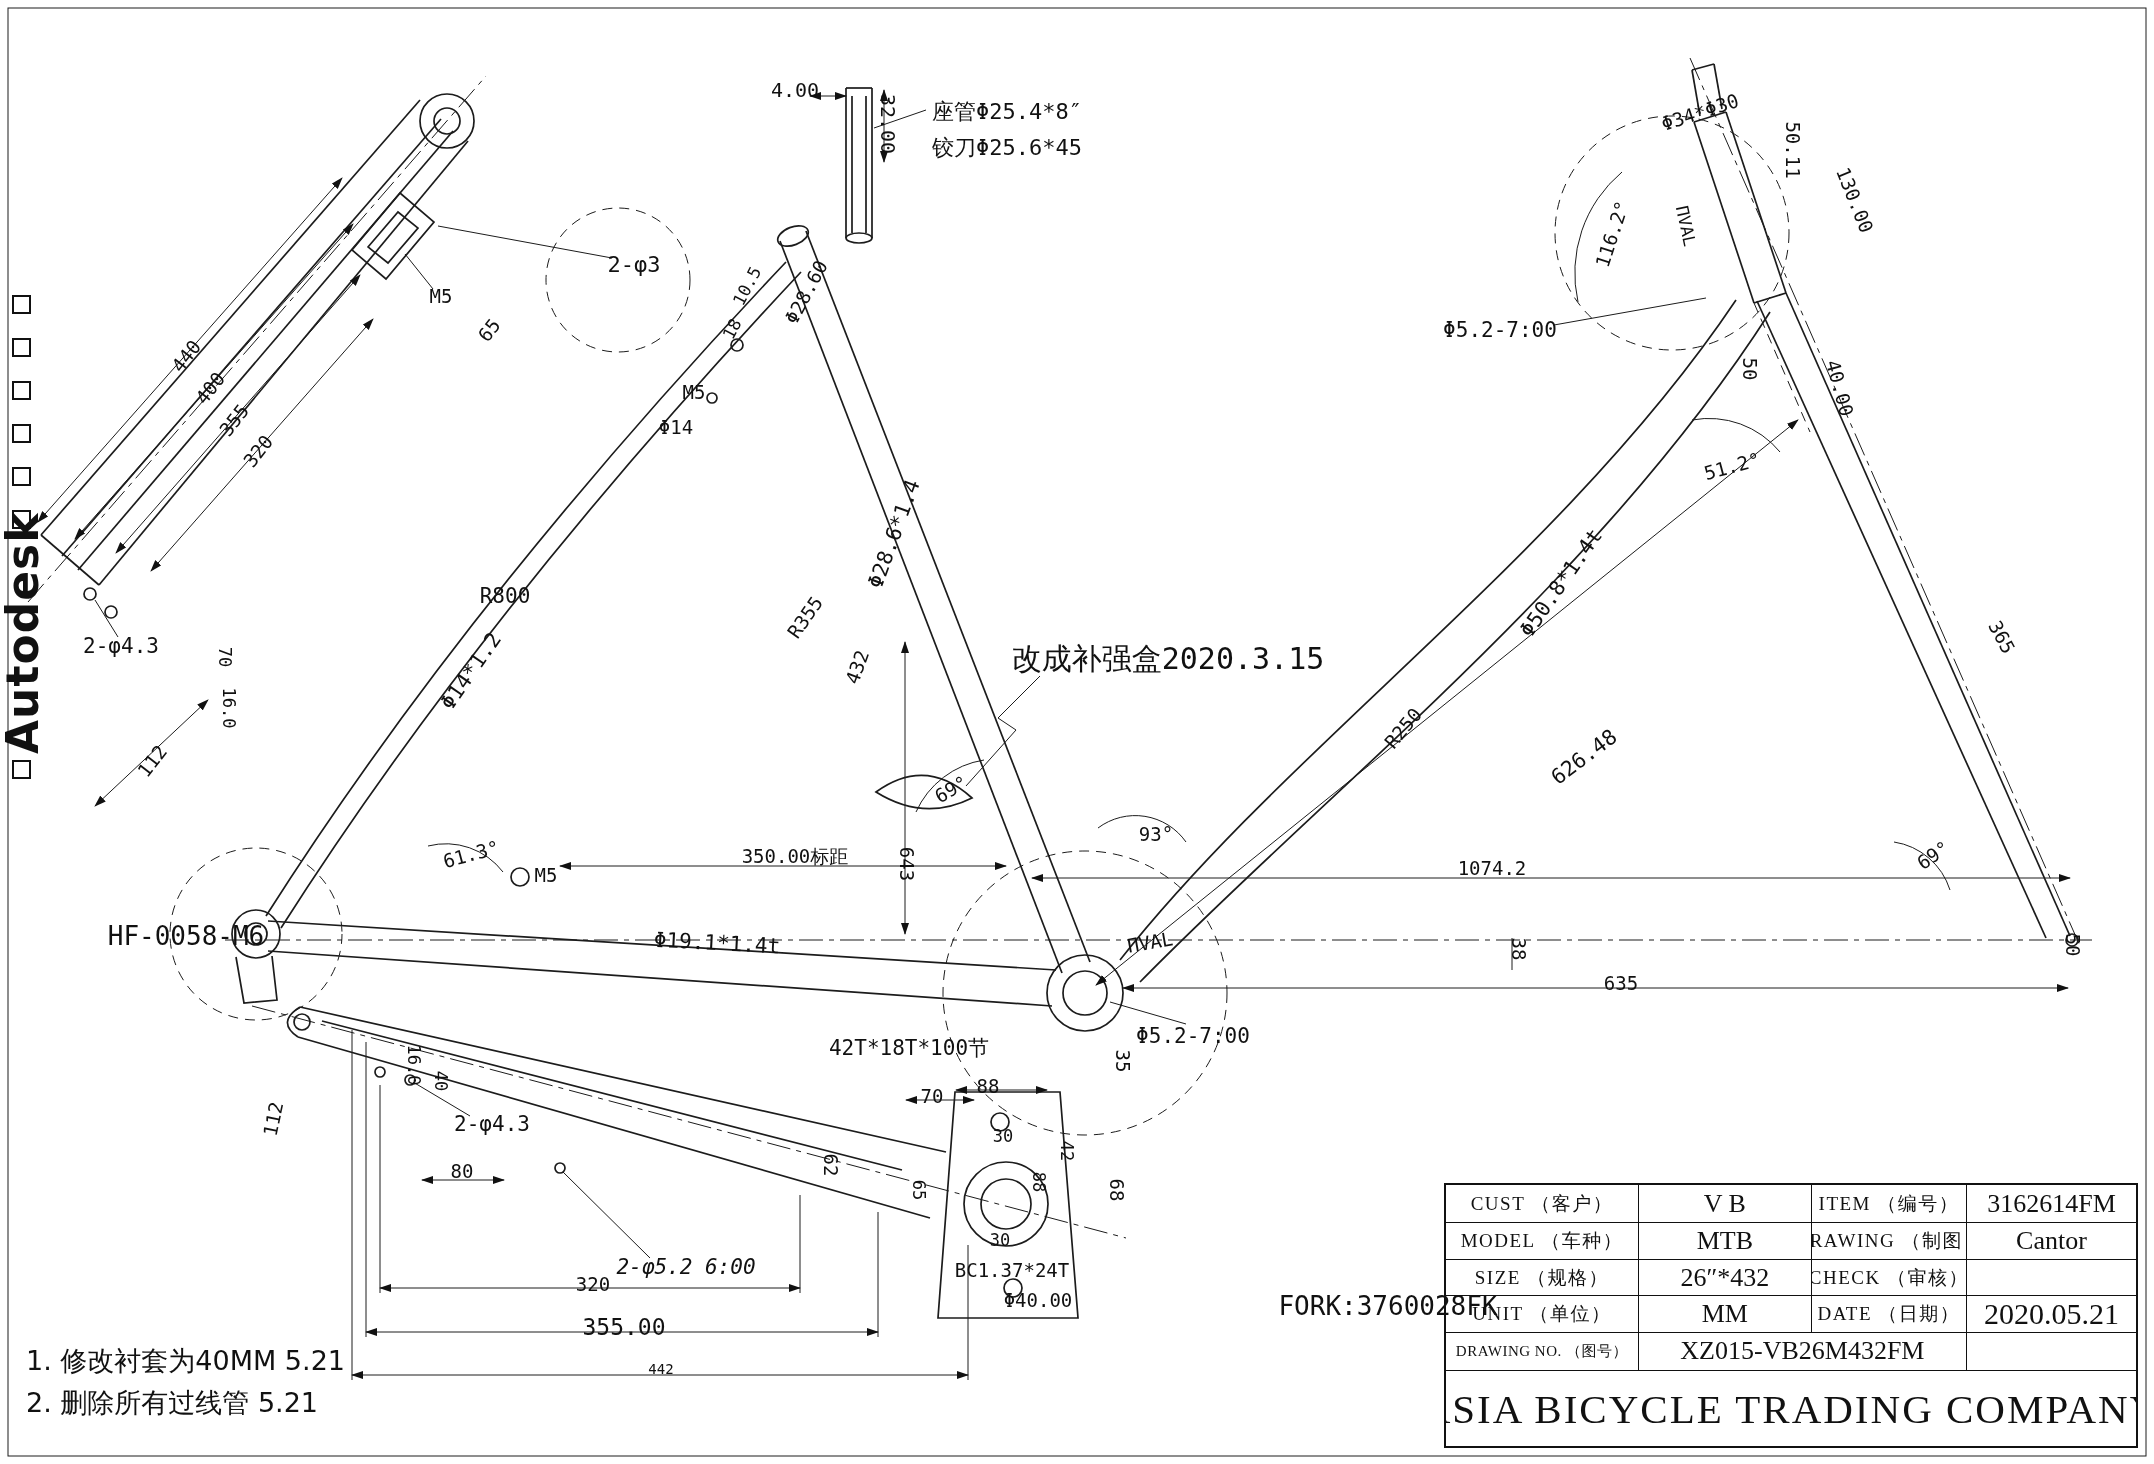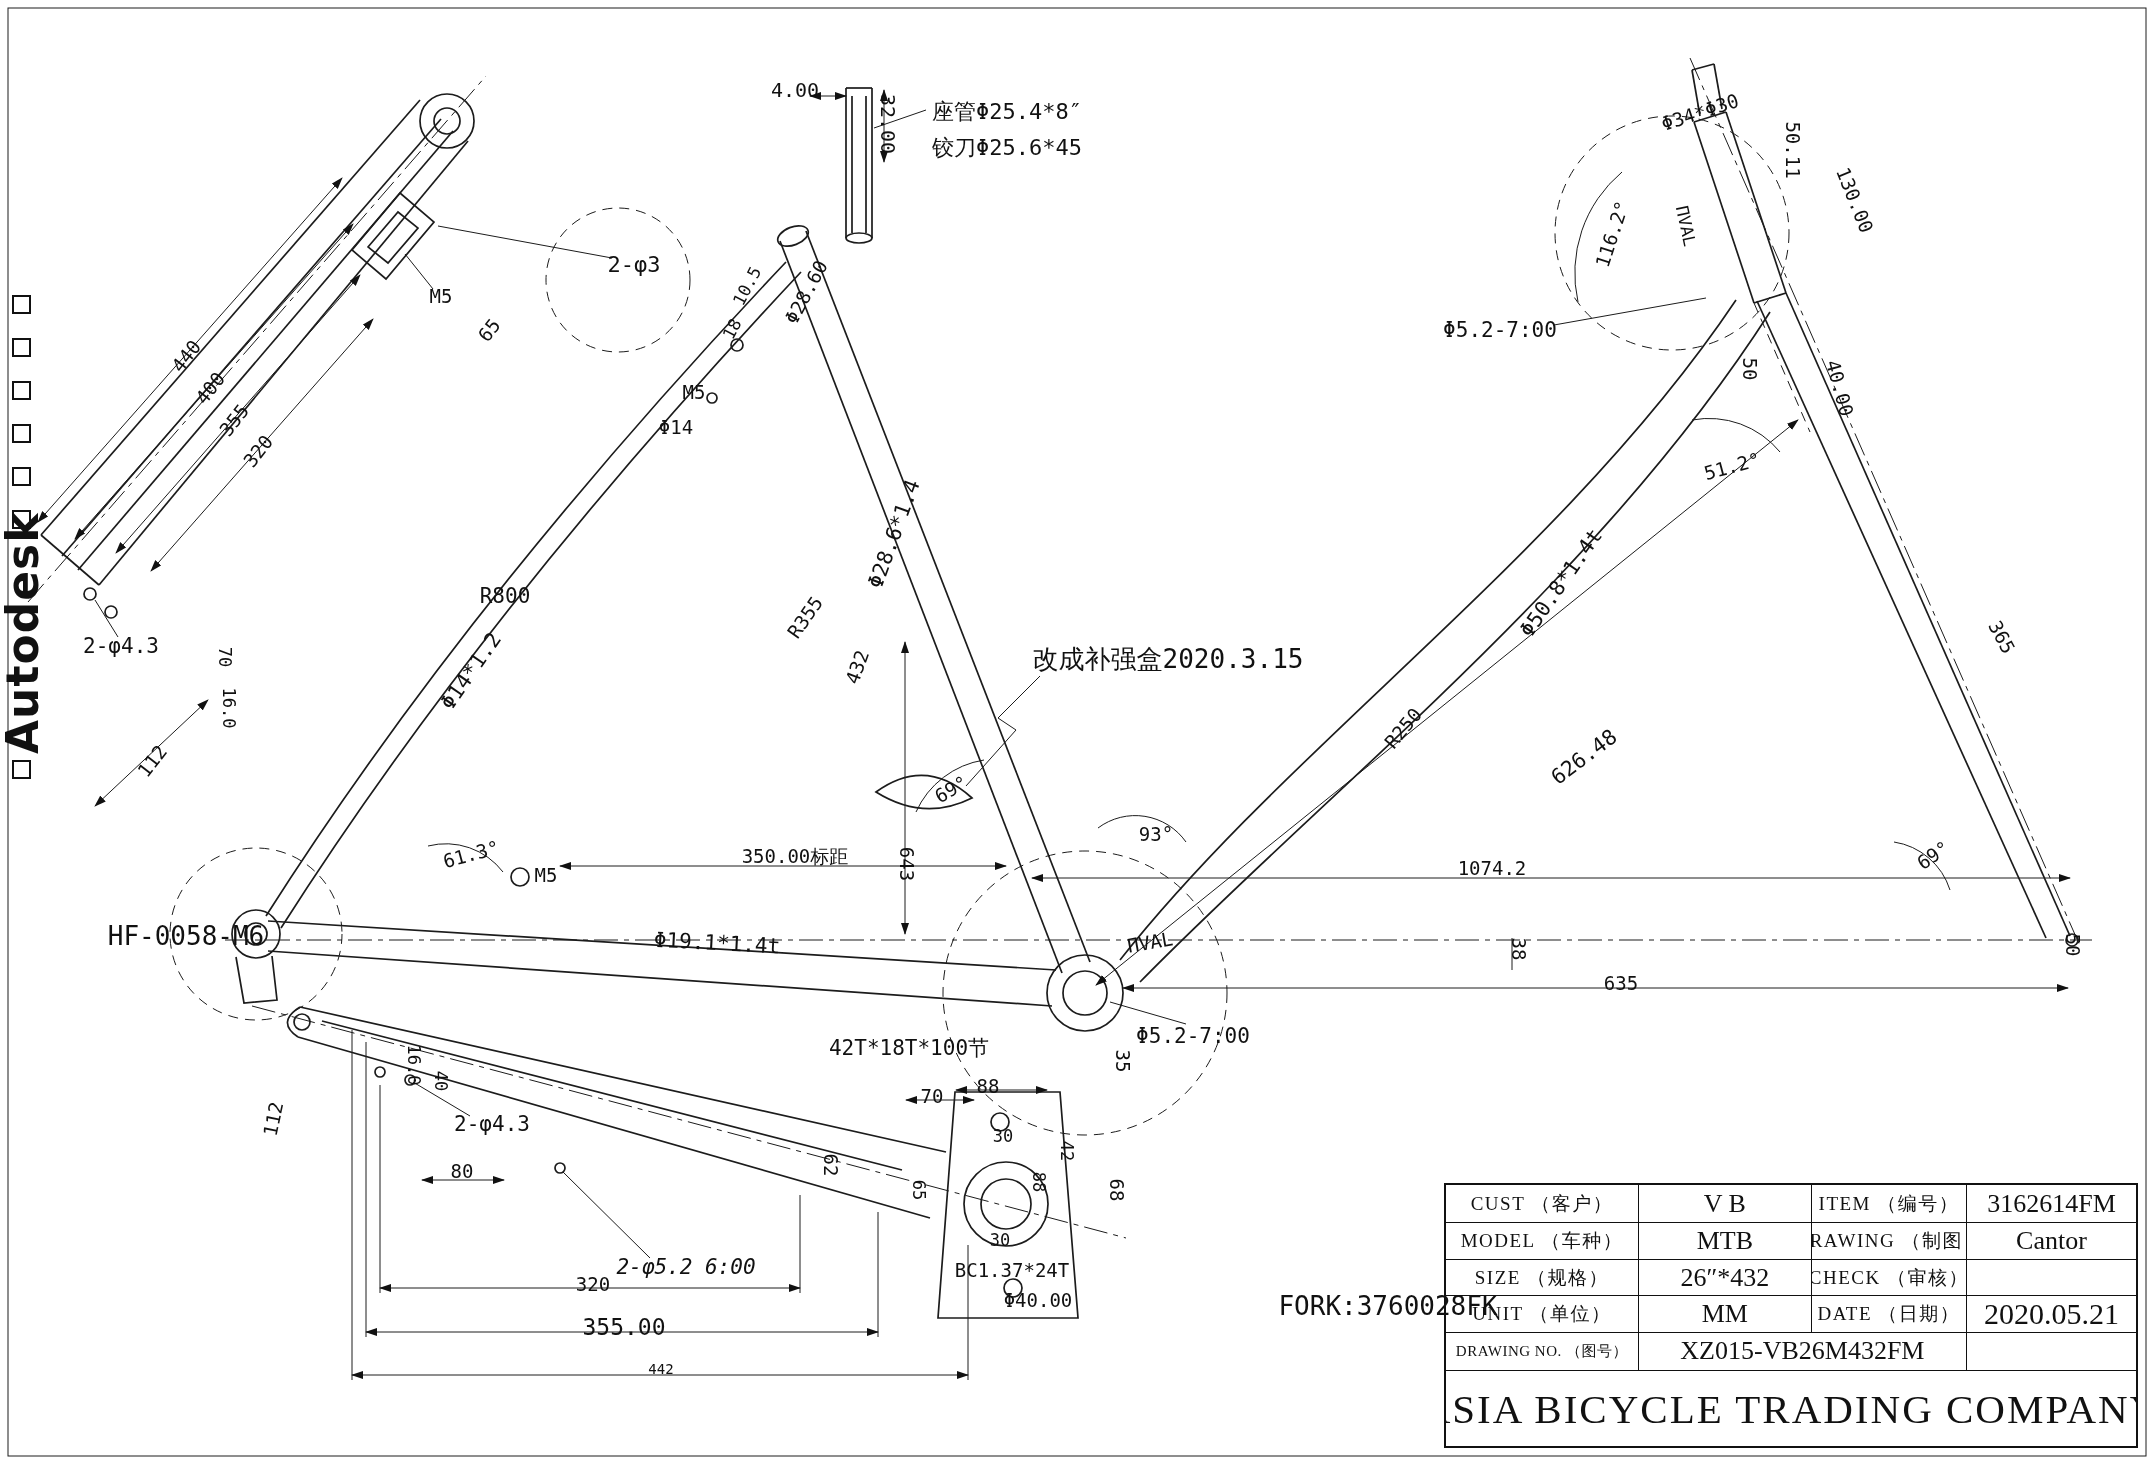--- a/index.html
+++ b/index.html
@@ -200,21 +200,21 @@
       <div class="lbl" style="left: 894px; top: 534px; font-size: 21px; transform: translate(-50%, -50%) rotate(-70deg);">Φ28.6*1.4</div>
       <div class="lbl" style="left: 805px; top: 617px; font-size: 19px; transform: translate(-50%, -50%) rotate(-55deg);">R355</div>
       <div class="lbl" style="left: 857px; top: 667px; font-size: 19px; transform: translate(-50%, -50%) rotate(-70deg);">432</div>
       <div class="lbl" style="left: 951px; top: 789px; font-size: 19px; transform: translate(-50%, -50%) rotate(-30deg);">69°</div>
       <div class="lbl" style="left: 471px; top: 854px; font-size: 19px; transform: translate(-50%, -50%) rotate(-15deg);">61.3°</div>
       <div class="lbl" style="left: 546px; top: 875px; font-size: 19px; transform: translate(-50%, -50%) rotate(0deg);">M5</div>
       <div class="lbl" style="left: 795px; top: 857px; font-size: 19px; transform: translate(-50%, -50%) rotate(0deg);">350.00标距</div>
       <div class="lbl" style="left: 907px; top: 864px; font-size: 19px; transform: translate(-50%, -50%) rotate(90deg);">643</div>
       <div class="lbl" style="left: 1156px; top: 834px; font-size: 19px; transform: translate(-50%, -50%) rotate(0deg); text-align: center;">93°</div>
       <div class="lbl" style="left: 1492px; top: 868px; font-size: 19px; transform: translate(-50%, -50%) rotate(0deg);">1074.2</div>
-      <div class="lbl" style="left: 1168px; top: 659px; font-size: 26px; transform: translate(-50%, -50%) rotate(0deg); text-align: right;">改成补强盒2020.3.15</div>
+      <div class="lbl" style="left: 1168px; top: 659px; font-size: 30px; transform: translate(-50%, -50%) rotate(0deg); text-align: right;">改成补强盒2020.3.15</div>
       <div class="lbl" style="left: 717px; top: 943px; font-size: 21px; transform: translate(-50%, -50%) rotate(3deg);">Φ19.1*1.4t</div>
       <div class="lbl" style="left: 1150px; top: 942px; font-size: 19px; transform: translate(-50%, -50%) rotate(-10deg);">ΠVAL</div>
       <div class="lbl" style="left: 909px; top: 1048px; font-size: 21px; transform: translate(-50%, -50%) rotate(0deg);">42T*18T*100节</div>
       <div class="lbl" style="left: 1123px; top: 1061px; font-size: 19px; transform: translate(-50%, -50%) rotate(90deg);">35</div>
       <div class="lbl" style="left: 1193px; top: 1036px; font-size: 21px; transform: translate(-50%, -50%) rotate(0deg);">Φ5.2-7:00</div>
       <div class="lbl" style="left: 1519px; top: 949px; font-size: 19px; transform: translate(-50%, -50%) rotate(90deg);">38</div>
       <div class="lbl" style="left: 1621px; top: 983px; font-size: 19px; transform: translate(-50%, -50%) rotate(0deg);">635</div>
       <div class="lbl" style="left: 1584px; top: 757px; font-size: 21px; transform: translate(-50%, -50%) rotate(-37deg);">626.48</div>
       <div class="lbl" style="left: 1561px; top: 583px; font-size: 21px; transform: translate(-50%, -50%) rotate(-55deg);">Φ50.8*1.4t</div>
       <div class="lbl" style="left: 1403px; top: 728px; font-size: 19px; transform: translate(-50%, -50%) rotate(-50deg);">R250</div>
@@ -262,20 +262,24 @@
         <div class="wm-sq"></div>
         <div class="wm-sq"></div>
         <div class="wm-sq"></div>
       </div>
     <div class="wm-text">Autodesk</div>
     <div id="wm-bottom" class="wm-col wm-col-b">
         <div class="wm-sq"></div>
       </div>
   </div>
 
+  <div class="notes">
+    <div>1.  修改衬套为40MM  5.21</div>
+    <div>2.  删除所有过线管  5.21</div>
+  </div>
 
   <div class="tb">
     <div class="c lab">CUST （客户）</div>
     <div class="c val">V B</div>
     <div class="c lab">ITEM （编号）</div>
     <div class="c val nr">3162614FM</div>
 
     <div class="c lab">MODEL （车种）</div>
     <div class="c val">MTB</div>
     <div class="c lab">DRAWING （制图）</div>

